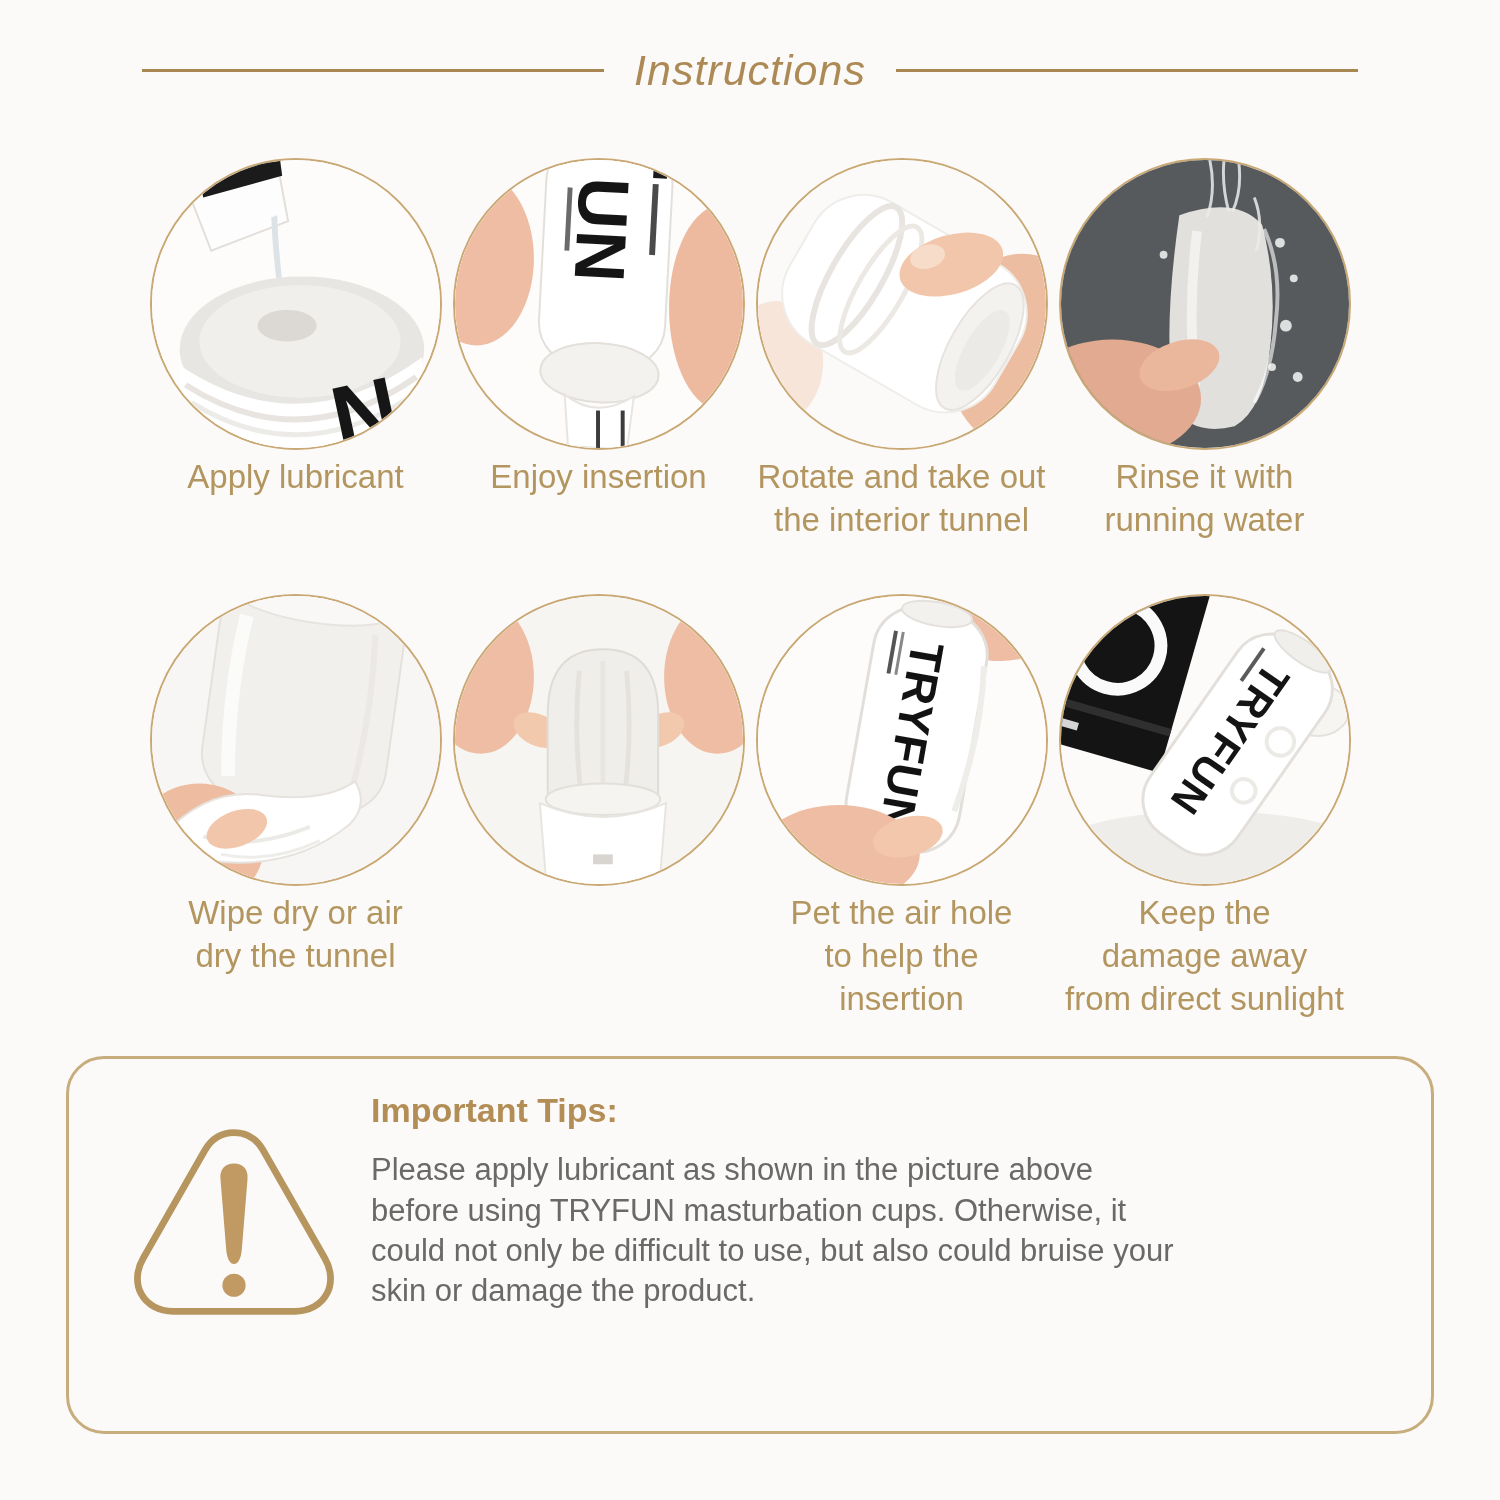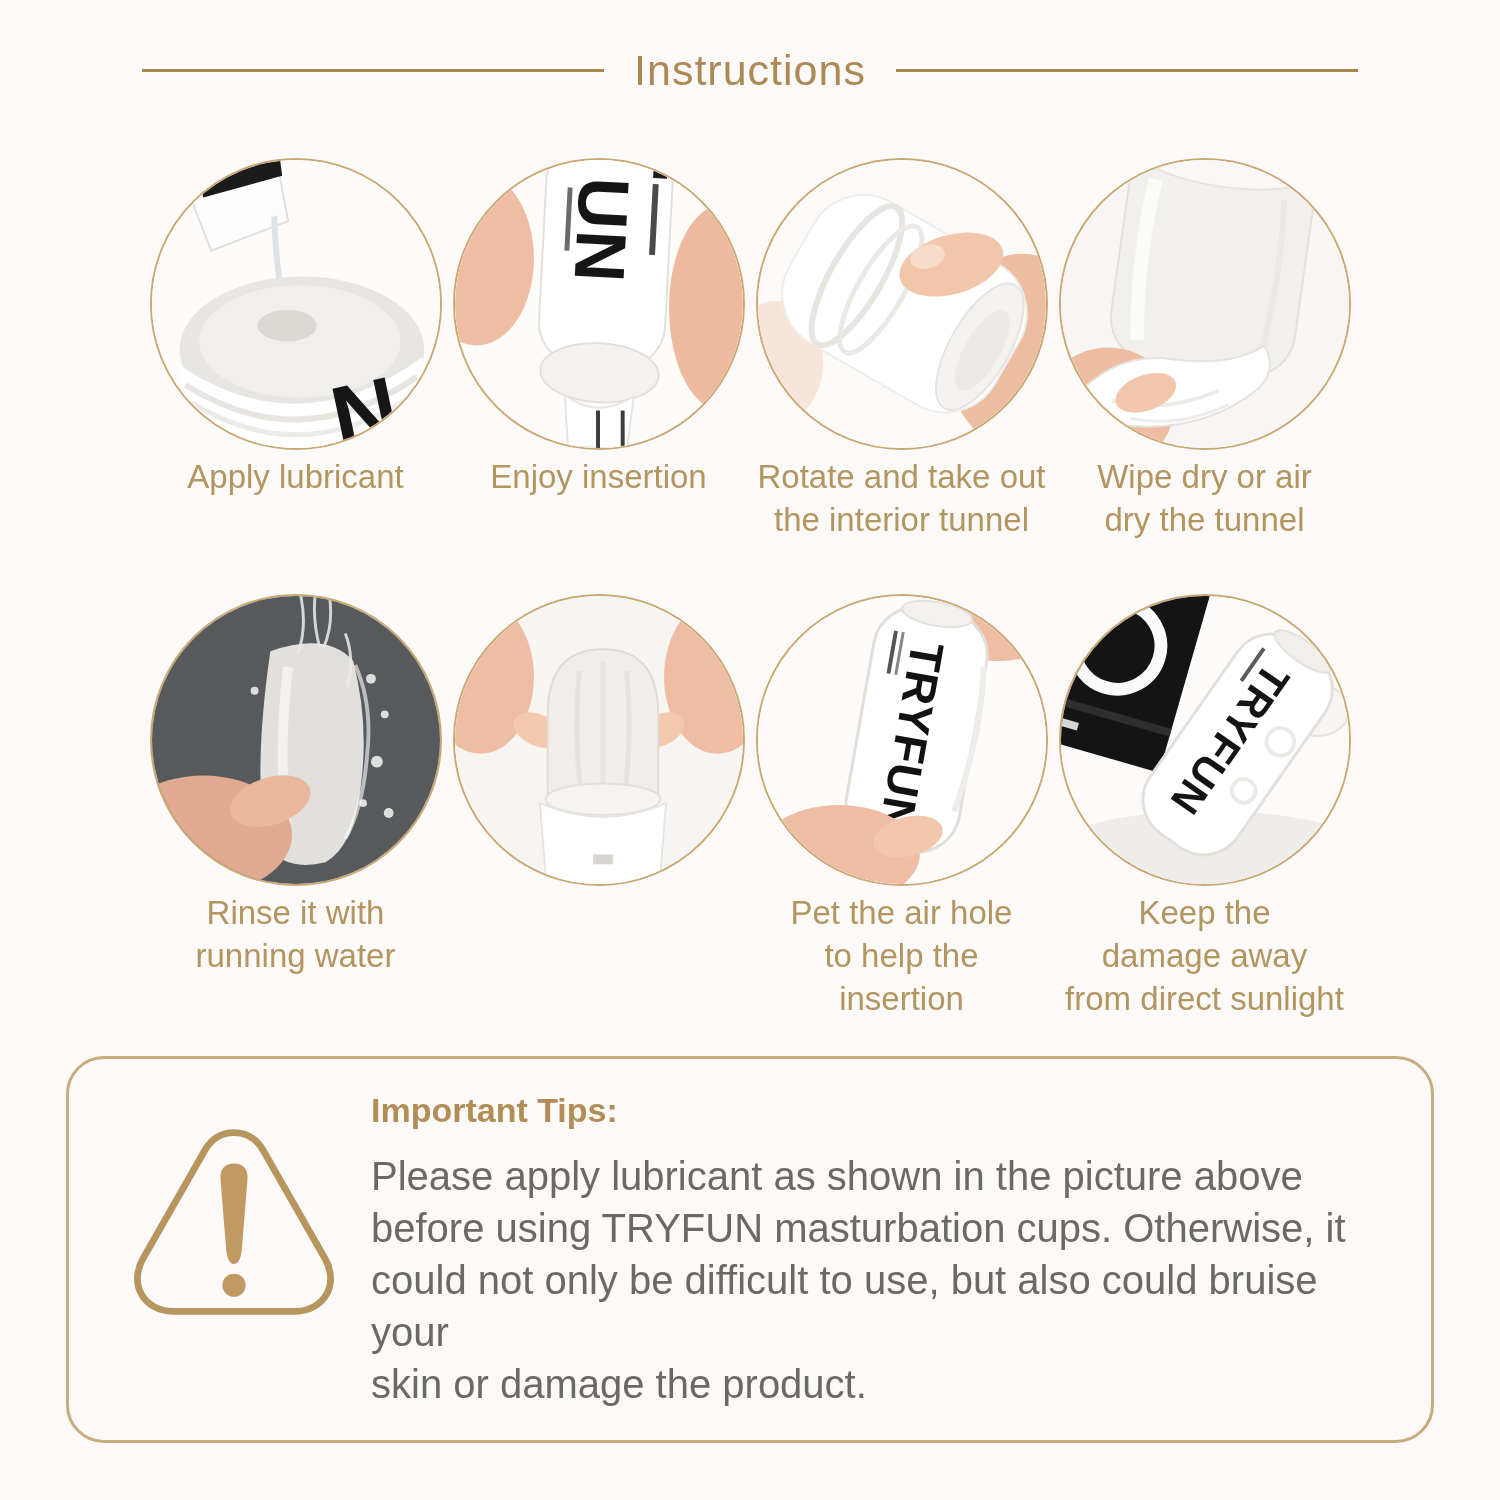--- a/index.html
+++ b/index.html
@@ -13,21 +13,21 @@
   .page{width:1500px;height:1500px;position:relative;}
 
   
   .title-row{
     width:1216px;margin:46px auto 0;
     display:flex;align-items:center;gap:30px;
   }
   .title-line{flex:1;height:3px;background:#a8864f;}
   .page-title{
     font-size:43px;color:#ad8a55;letter-spacing:1px;
-    white-space:nowrap;font-weight:400;
+    white-space:nowrap;font-weight:400;font-style:italic;
   }
 
   
   .steps{
     width:1212px;margin:63px auto 0;
     display:grid;grid-template-columns:repeat(4,1fr);
     row-gap:52px;
   }
   .step{display:flex;flex-direction:column;align-items:center;}
   .photo{
@@ -55,21 +55,21 @@
   .tips-icon-col{
     flex:0 0 262px;display:flex;justify-content:center;
     padding-top:34px;
   }
   .tips-text{flex:1;padding-left:6px;}
   .tips-heading{
     font-size:34px;font-weight:700;color:#b28d55;
     margin:6px 0 20px;
   }
   .tips-paragraph{
-    font-size:40px;color:#6b6967;line-height:1.3;
+    font-size:31px;color:#6b6967;line-height:1.3;
     white-space:pre-line;margin:0;
   }
   svg text{font-family:"Liberation Sans", sans-serif;}
 </style>
 </head>
 <body>
 
 <div class="page">
 
   <div class="title-row">
@@ -138,41 +138,20 @@
           <ellipse cx="172" cy="98" rx="18" ry="12" fill="#f7ddc9" transform="rotate(-16 172 98)"></ellipse>
         </svg>
       </div>
       <figcaption class="caption">Rotate and take out
 the interior tunnel</figcaption>
     </figure>
 
     <figure class="step" style="margin:0">
       <div class="photo">
         <svg viewBox="0 0 292 292">
-          <rect width="292" height="292" fill="#f8f6f4"></rect>
-          <g transform="rotate(8 150 110)">
-            <rect x="58" y="-8" width="188" height="222" rx="48" fill="#f2f0ed" stroke="#e4e1dd" stroke-width="2"></rect>
-            <ellipse cx="152" cy="0" rx="90" ry="26" fill="#f9f8f6" stroke="#e7e4e0" stroke-width="2"></ellipse>
-            <path d="M84,28 q-8,82 4,164" stroke="#fdfdfc" stroke-width="14" fill="none" opacity="0.85"></path>
-            <path d="M216,30 q8,80 -2,160" stroke="#e9e6e2" stroke-width="6" fill="none" opacity="0.8"></path>
-          </g>
-          <ellipse cx="48" cy="252" rx="66" ry="62" fill="#edbca1"></ellipse>
-          <path d="M12,242 q44,-48 100,-40 q62,8 94,-14 q14,24 -6,44 q-52,42 -124,38 q-48,-2 -64,-28 z" fill="#ffffff" stroke="#e6e2de" stroke-width="2"></path>
-          <path d="M52,244 q50,14 108,-10" stroke="#eceae6" stroke-width="4" fill="none"></path>
-          <path d="M70,262 q50,10 100,-14" stroke="#efede9" stroke-width="3" fill="none"></path>
-          <ellipse cx="86" cy="236" rx="32" ry="18" fill="#f2c6ab" transform="rotate(-20 86 236)"></ellipse>
-        </svg>
-      </div>
-      <figcaption class="caption">Wipe dry or air
-dry the tunnel</figcaption>
-    </figure>
-
-    <figure class="step" style="margin:0">
-      <div class="photo">
-        <svg viewBox="0 0 292 292">
           <rect width="292" height="292" fill="#565a5c"></rect>
           <g stroke="#ffffff" opacity="0.75" fill="none" stroke-width="3">
             <path d="M150,-4 q8,34 -2,62"></path>
             <path d="M166,-6 q-4,28 4,58"></path>
             <path d="M180,0 q4,30 -6,52"></path>
             <path d="M196,38 q10,26 2,54"></path>
           </g>
           <path d="M120,56 q58,-20 84,10 q16,62 8,124 q-6,62 -36,80 q-42,10 -60,-18 q-14,-72 4,-196 z" fill="#edebe7" opacity="0.93"></path>
           <path d="M138,72 q-10,80 -2,160" stroke="#ffffff" stroke-width="10" fill="none" opacity="0.55"></path>
           <g fill="#ffffff" opacity="0.8">
@@ -183,20 +162,41 @@
             <circle cx="104" cy="96" r="4"></circle>
               <circle cx="240" cy="220" r="5"></circle>
           </g>
           <path d="M206,70 q18,40 12,92 q-4,52 -22,84" stroke="#ffffff" stroke-width="4" fill="none" opacity="0.6"></path>
           <ellipse cx="52" cy="242" rx="90" ry="60" fill="#e2ab91"></ellipse>
           <ellipse cx="120" cy="208" rx="42" ry="24" fill="#eab79c" transform="rotate(-18 120 208)"></ellipse>
         </svg>
       </div>
       <figcaption class="caption">Rinse it with
 running water</figcaption>
+    </figure>
+
+    <figure class="step" style="margin:0">
+      <div class="photo">
+        <svg viewBox="0 0 292 292">
+          <rect width="292" height="292" fill="#f8f6f4"></rect>
+          <g transform="rotate(8 150 110)">
+            <rect x="58" y="-8" width="188" height="222" rx="48" fill="#f2f0ed" stroke="#e4e1dd" stroke-width="2"></rect>
+            <ellipse cx="152" cy="0" rx="90" ry="26" fill="#f9f8f6" stroke="#e7e4e0" stroke-width="2"></ellipse>
+            <path d="M84,28 q-8,82 4,164" stroke="#fdfdfc" stroke-width="14" fill="none" opacity="0.85"></path>
+            <path d="M216,30 q8,80 -2,160" stroke="#e9e6e2" stroke-width="6" fill="none" opacity="0.8"></path>
+          </g>
+          <ellipse cx="48" cy="252" rx="66" ry="62" fill="#edbca1"></ellipse>
+          <path d="M12,242 q44,-48 100,-40 q62,8 94,-14 q14,24 -6,44 q-52,42 -124,38 q-48,-2 -64,-28 z" fill="#ffffff" stroke="#e6e2de" stroke-width="2"></path>
+          <path d="M52,244 q50,14 108,-10" stroke="#eceae6" stroke-width="4" fill="none"></path>
+          <path d="M70,262 q50,10 100,-14" stroke="#efede9" stroke-width="3" fill="none"></path>
+          <ellipse cx="86" cy="236" rx="32" ry="18" fill="#f2c6ab" transform="rotate(-20 86 236)"></ellipse>
+        </svg>
+      </div>
+      <figcaption class="caption">Wipe dry or air
+dry the tunnel</figcaption>
     </figure>
 
     <figure class="step" style="margin:0">
       <div class="photo">
         <svg viewBox="0 0 292 292">
           <rect width="292" height="292" fill="#f7f5f2"></rect>
           <ellipse cx="26" cy="82" rx="54" ry="78" fill="#eebda3"></ellipse>
           <ellipse cx="266" cy="82" rx="54" ry="78" fill="#eebda3"></ellipse>
           <ellipse cx="84" cy="136" rx="26" ry="16" fill="#f3c9ae" transform="rotate(24 84 136)"></ellipse>
           <ellipse cx="208" cy="136" rx="26" ry="16" fill="#f3c9ae" transform="rotate(-24 208 136)"></ellipse>

